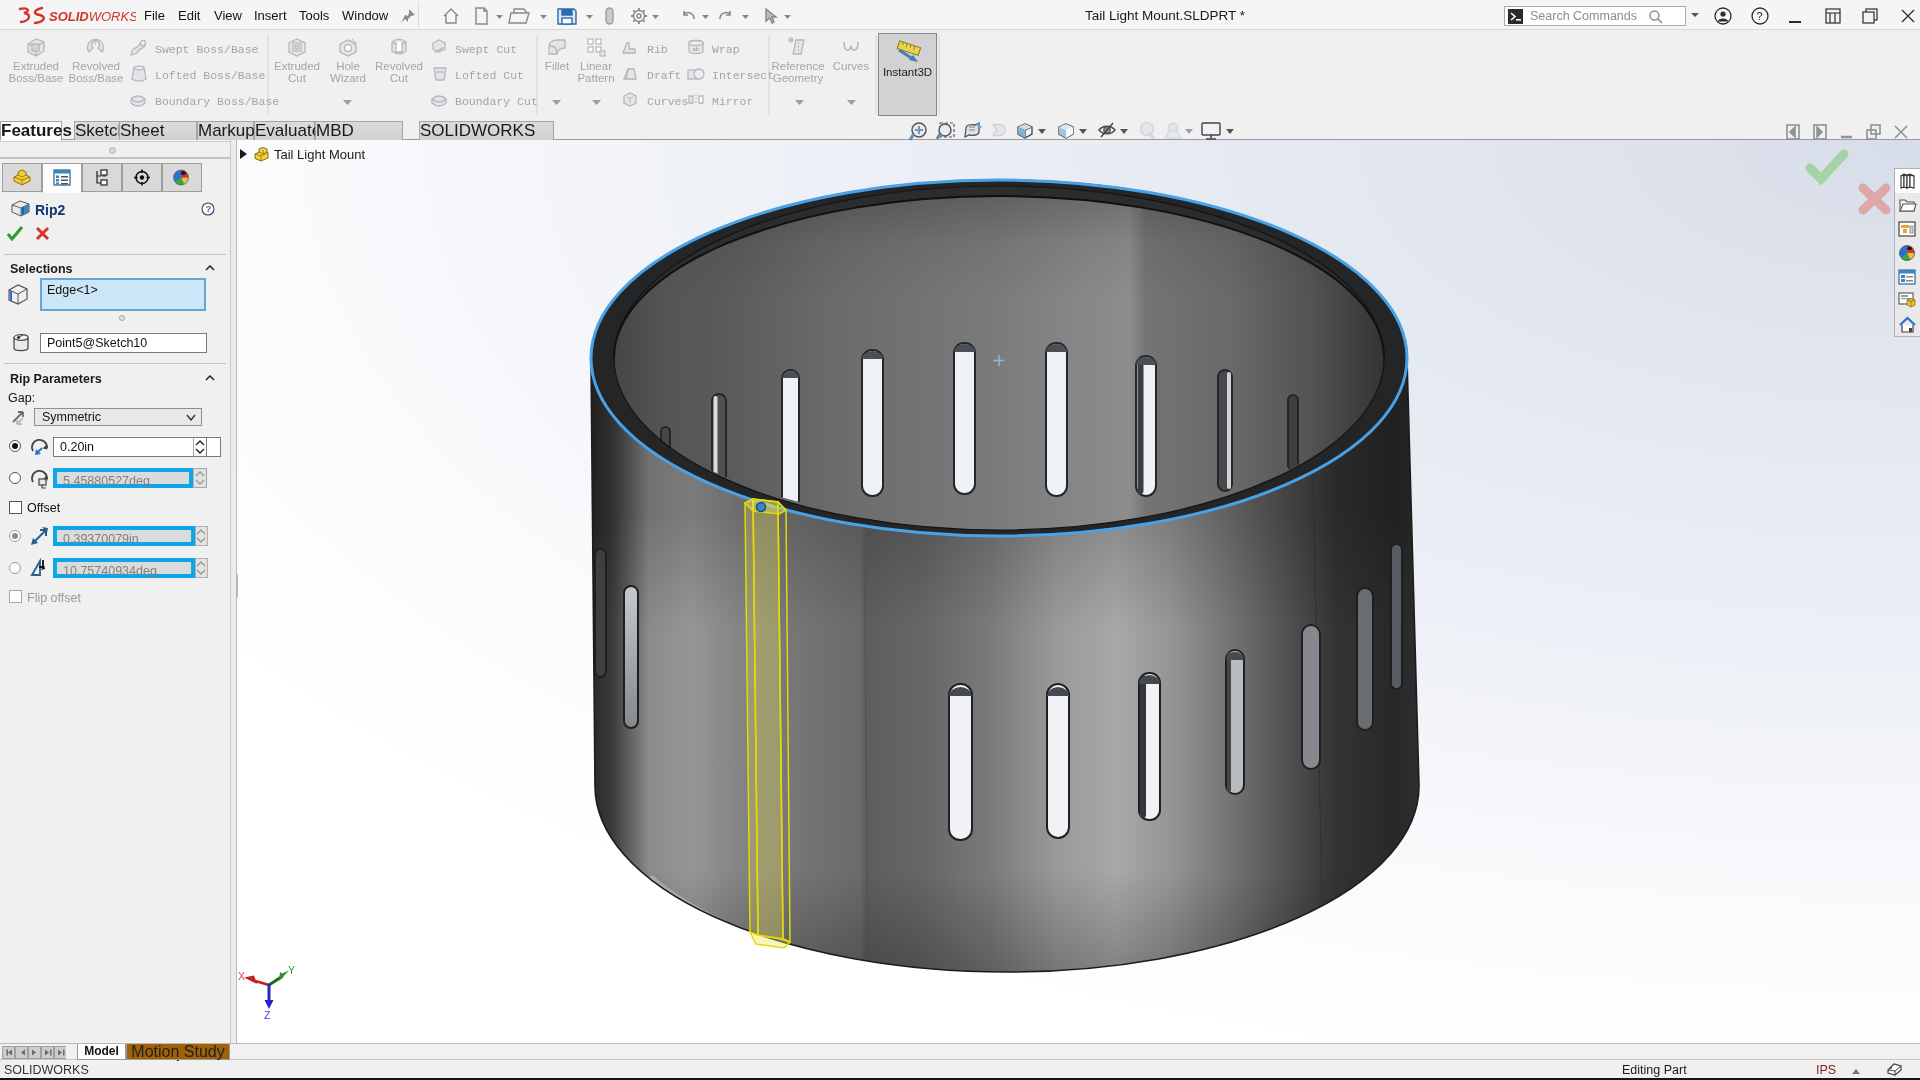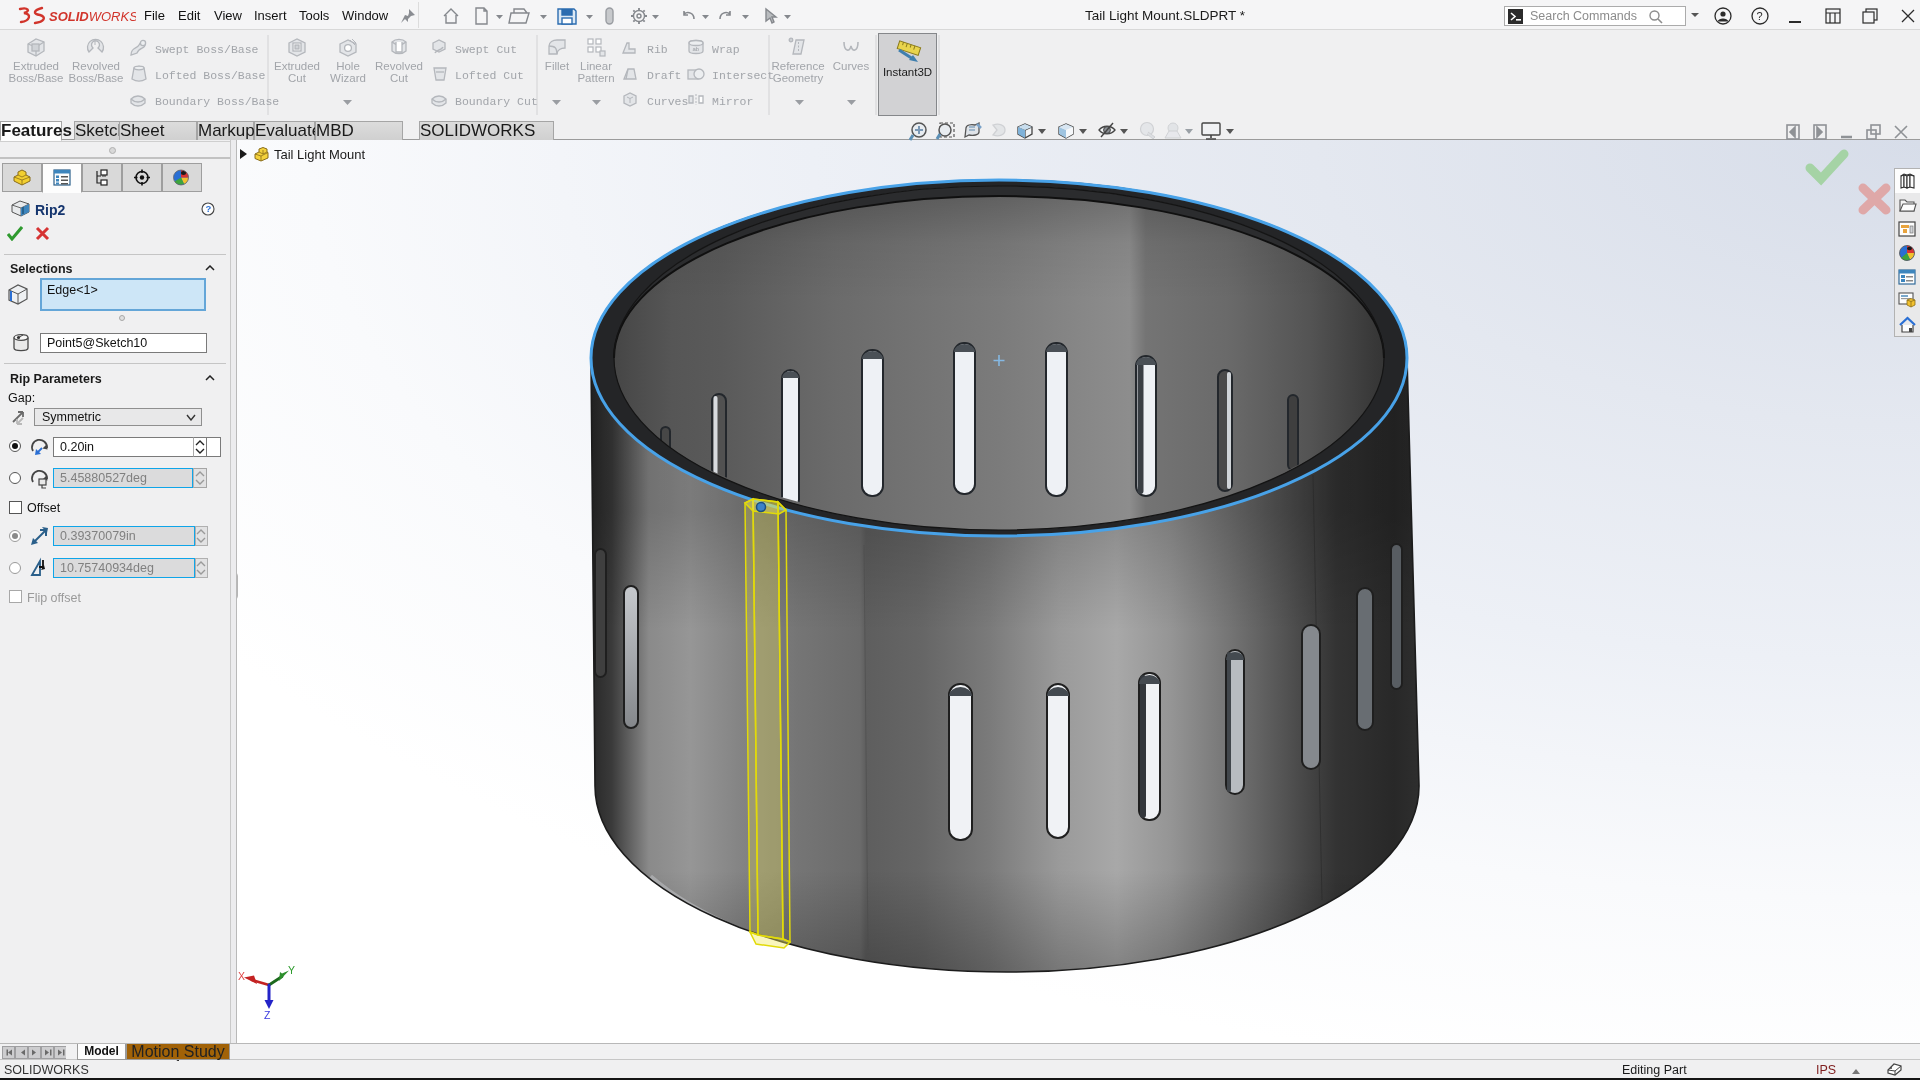--- a/index.html
+++ b/index.html
@@ -21,21 +21,21 @@
   #viewport { position:absolute; left:0; top:140px; width:1920px; height:903px; }
   
   #panel { position:absolute; left:0; top:140px; width:230px; height:903px; background:#f0f0f1; }
   #splitter { position:absolute; left:230px; top:140px; width:7px; height:903px; background:#ececee; border-left:1px solid #c9c9c9; border-right:1px solid #b9b9b9; }
   .ptab { position:absolute; top:23px; width:40px; height:29px; background:#d9d9d9; border:1px solid #9e9e9e; }
   .ptab.active { background:#fdfdfd; border-bottom:1px solid #fdfdfd; height:30px; }
   .bold { font-weight:bold; }
   .sechead { position:absolute; left:10px; font-size:12.5px; font-weight:bold; color:#1a1a1a; }
   .chev { position:absolute; left:205px; width:10px; height:6px; }
   .pinput { position:absolute; height:20px; border:1px solid #7a7a7a; background:#fff; font-size:12.5px; color:#111; padding-left:6px; line-height:18px; }
-  .pinput.dis { background:#dbdbdc; border:1px solid #0ea5e9; color:#808080; }
+  .pinput.dis { background:#dbdbdc; border:4px solid #0ea5e9; color:#808080; }
   .radio { position:absolute; width:12px; height:12px; border-radius:50%; border:1px solid #555; background:#fff; }
   .radio .dot { position:absolute; left:2px; top:2px; width:6px; height:6px; border-radius:50%; background:#111; }
   .cbox { position:absolute; width:13px; height:13px; border:1px solid #555; background:#fff; }
   .plabel { position:absolute; font-size:12.5px; color:#111; }
   
   #modeltabs { position:absolute; left:0; top:1043px; width:1920px; height:17px; background:#f1f1f2; border-top:1px solid #b8b8b8; border-bottom:1px solid #c6c6c6; }
   #statusbar { position:absolute; left:0; top:1061px; width:1920px; height:17px; background:#f0f0f1; }
   #blackstrip { position:absolute; left:0; top:1078px; width:1920px; height:2px; background:#151515; }
 </style>
 </head>

